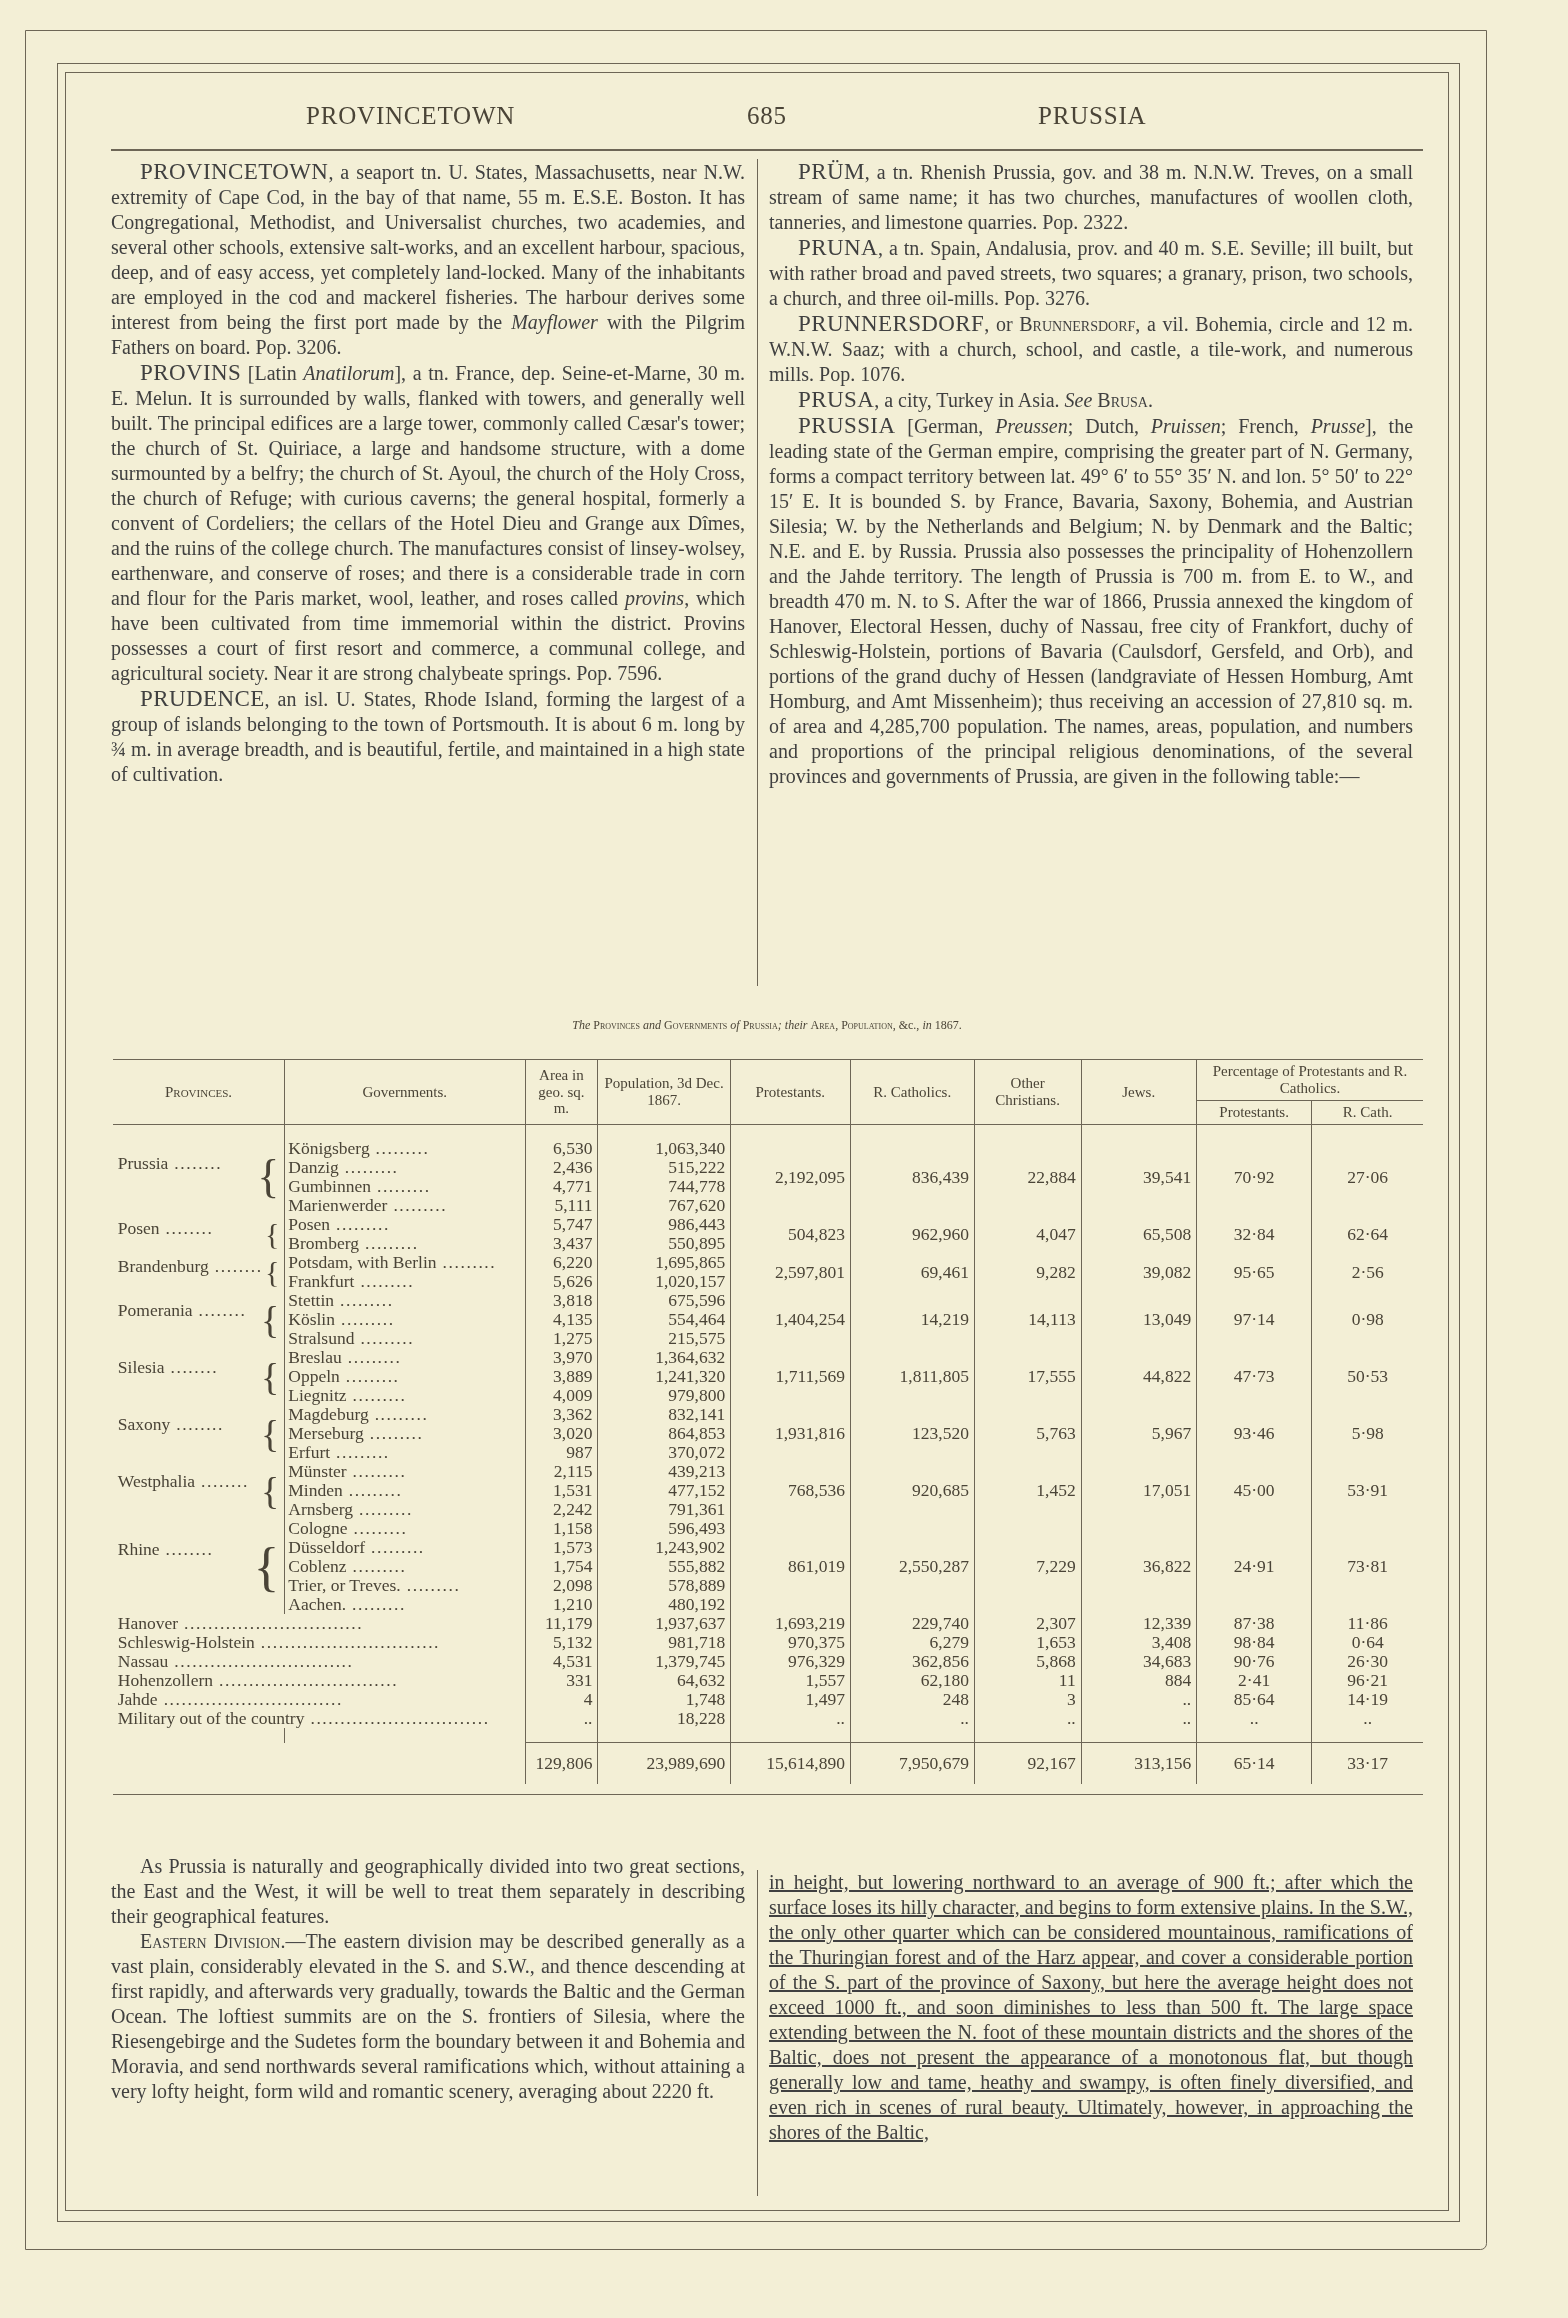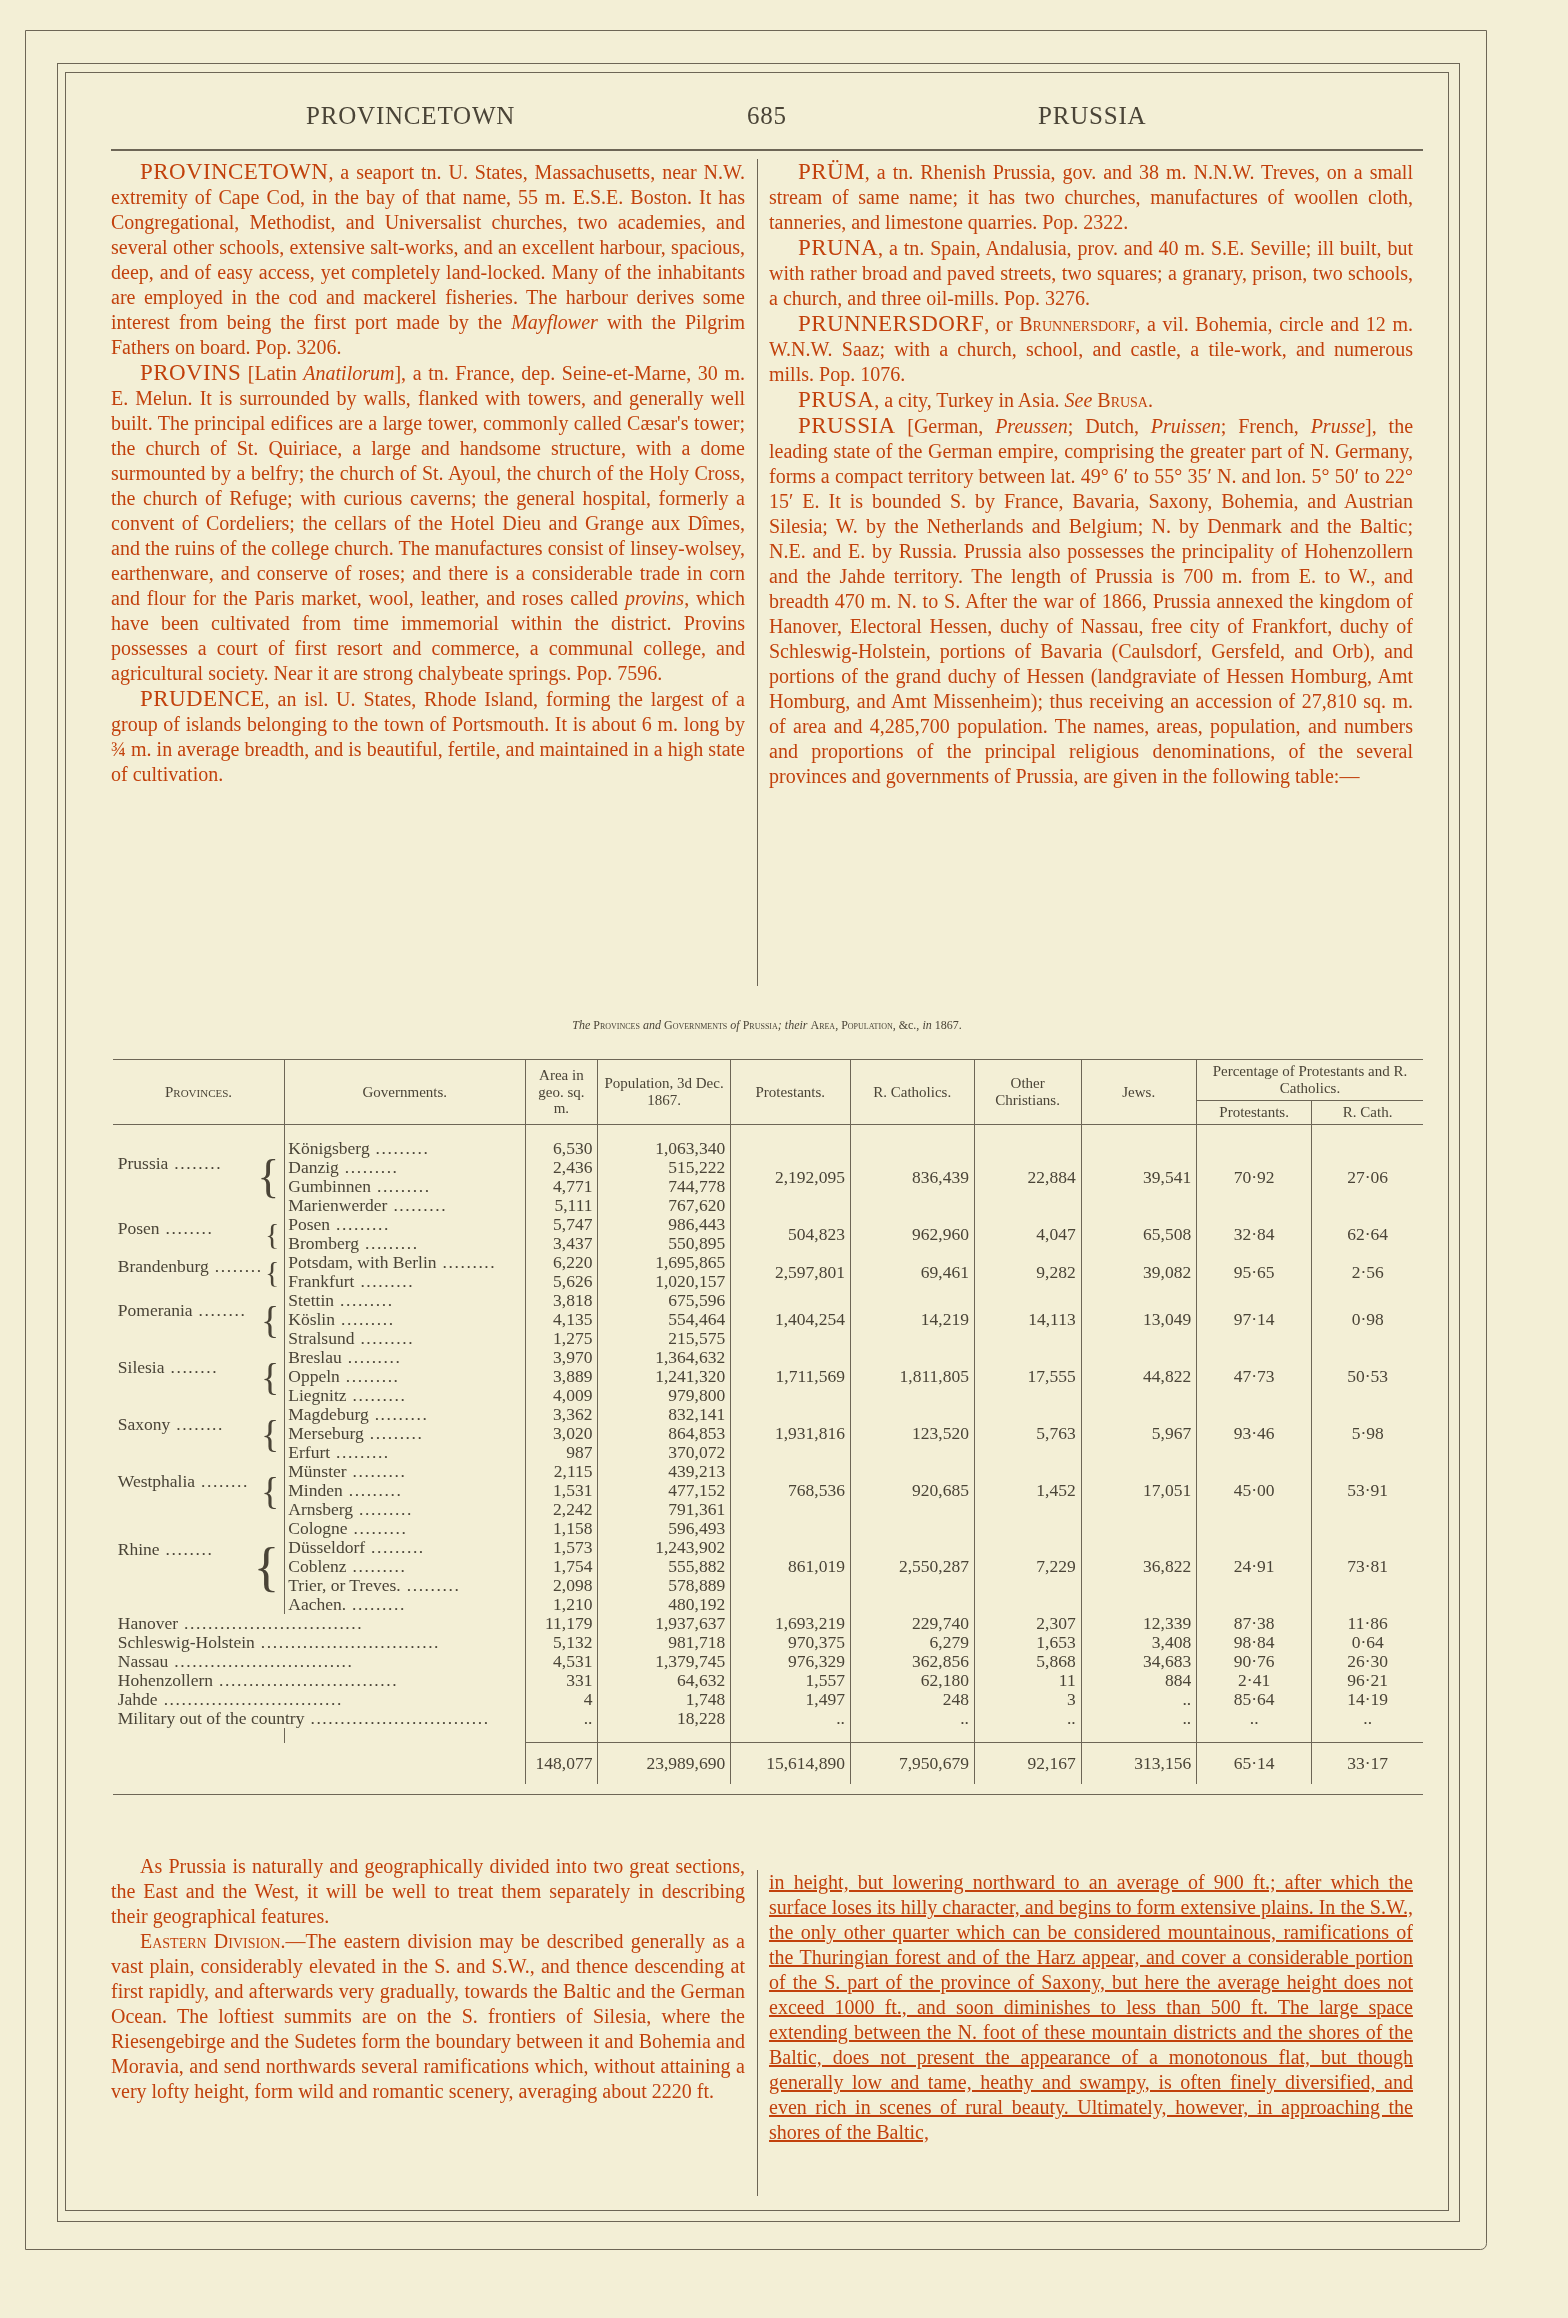--- a/index.html
+++ b/index.html
@@ -15,21 +15,21 @@
   .frame.f1 { left: 25.4px; top: 30px; width: 1460px; height: 2218px; border-radius: 0 0 6.4px 0; }
   .frame.f2 { left: 57px; top: 63px; width: 1401px; height: 2157px; }
   .frame.f3 { left: 65px; top: 72px; width: 1382px; height: 2137px; }
 
   .running-head { position: absolute; top: 102px; font-size: 25px; letter-spacing: 0.8px; color: #4a4437; }
   .rh-left { left: 306px; }
   .rh-page { left: 747px; }
   .rh-right { left: 1038px; }
   .head-rule { position: absolute; left: 111px; width: 1312px; top: 149px; height: 1.6px; background: #6d6656; }
 
-  .col { position: absolute; font-size: 20px; line-height: 25px; text-align: justify; color: #c2410c; }
+  .col { position: absolute; font-size: 20px; line-height: 25px; text-align: justify; color: #404040; }
   .col p { margin: 0; text-indent: 29px; }
   .col p.noindent { text-indent: 0; }
   .col-left-top { left: 111px; top: 159px; width: 634px; }
   .col-right-top { left: 769px; top: 159px; width: 644px; }
   .col-left-bot { left: 111px; top: 1854px; width: 634px; }
   .col-right-bot { left: 769px; top: 1870px; width: 644px; text-decoration: underline; }
   .col-divider { position: absolute; width: 1.2px; background: #6d6656; left: 757px; }
   .cd-top { top: 159px; height: 827px; }
   .cd-bot { top: 1870px; height: 326px; }
   .entry-head { font-size: 23px; letter-spacing: 0.4px; }
@@ -388,21 +388,21 @@
           <td></td>
           <td></td>
           <td></td>
           <td></td>
           <td></td>
           <td></td>
           <td></td>
         </tr>
         <tr class="totals">
           <td class="prov" colspan="2" style="border-top: none;"></td>
-          <td class="num">148,077</td>
+          <td class="num">129,806</td>
           <td class="num">23,989,690</td>
           <td class="num">15,614,890</td>
           <td class="num">7,950,679</td>
           <td class="num">92,167</td>
           <td class="num">313,156</td>
           <td class="pct">65·14</td>
           <td class="pct">33·17</td>
         </tr>
         <tr class="final">
           <td colspan="10" style="border-left: none;"></td>

